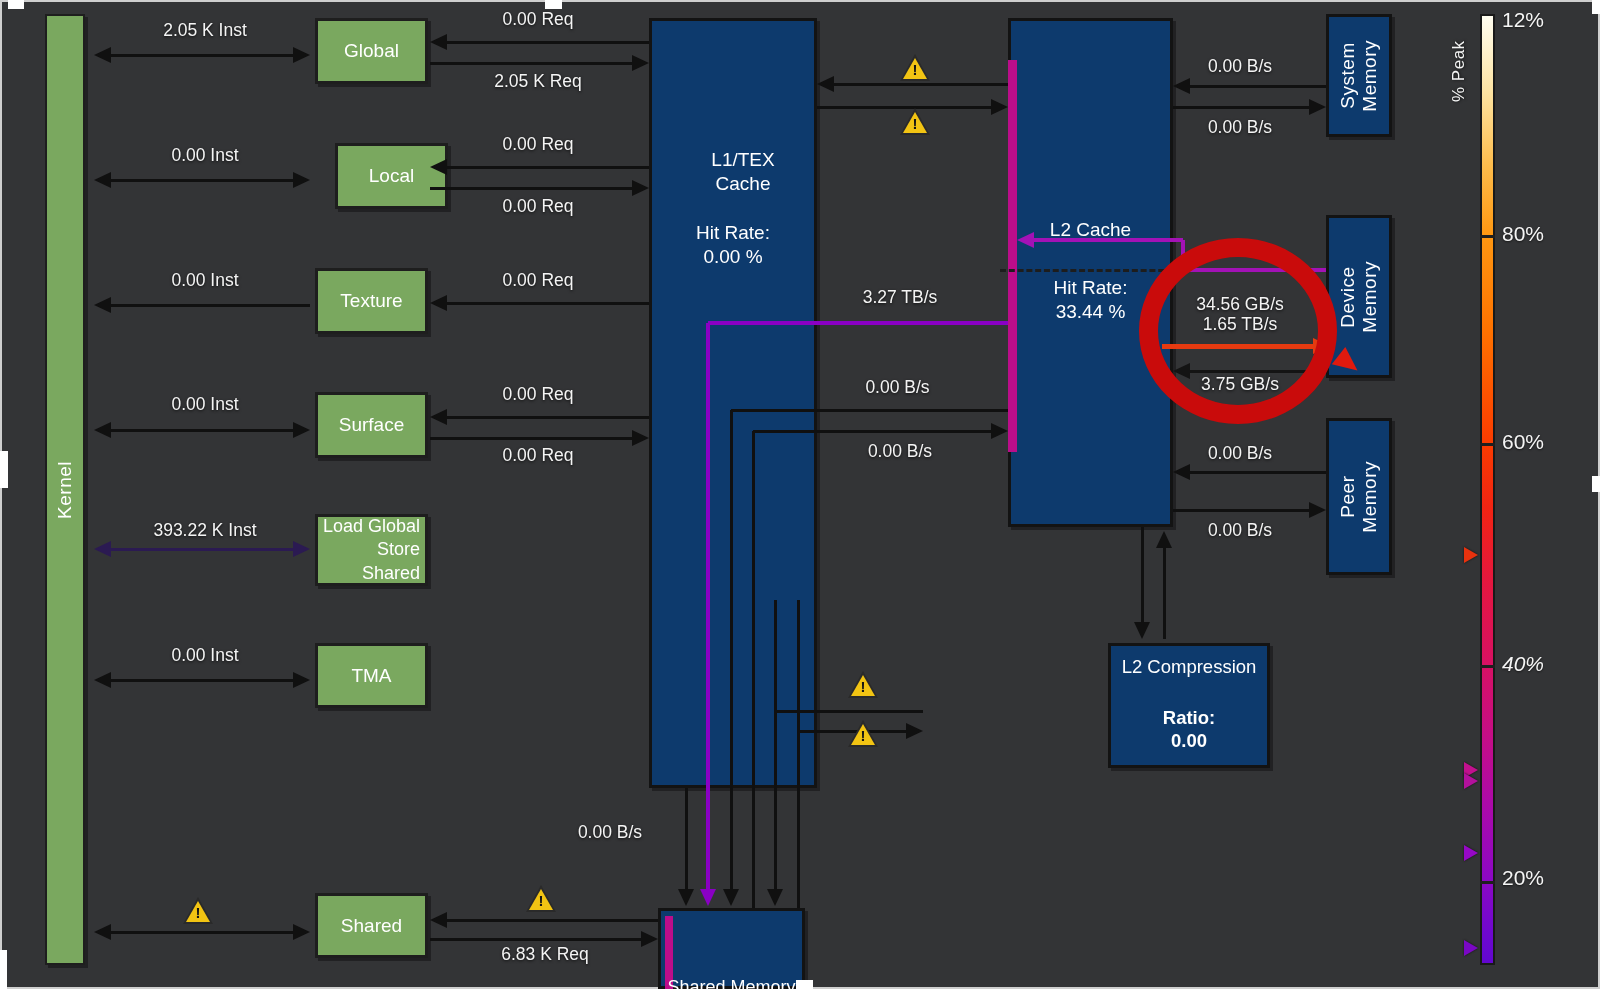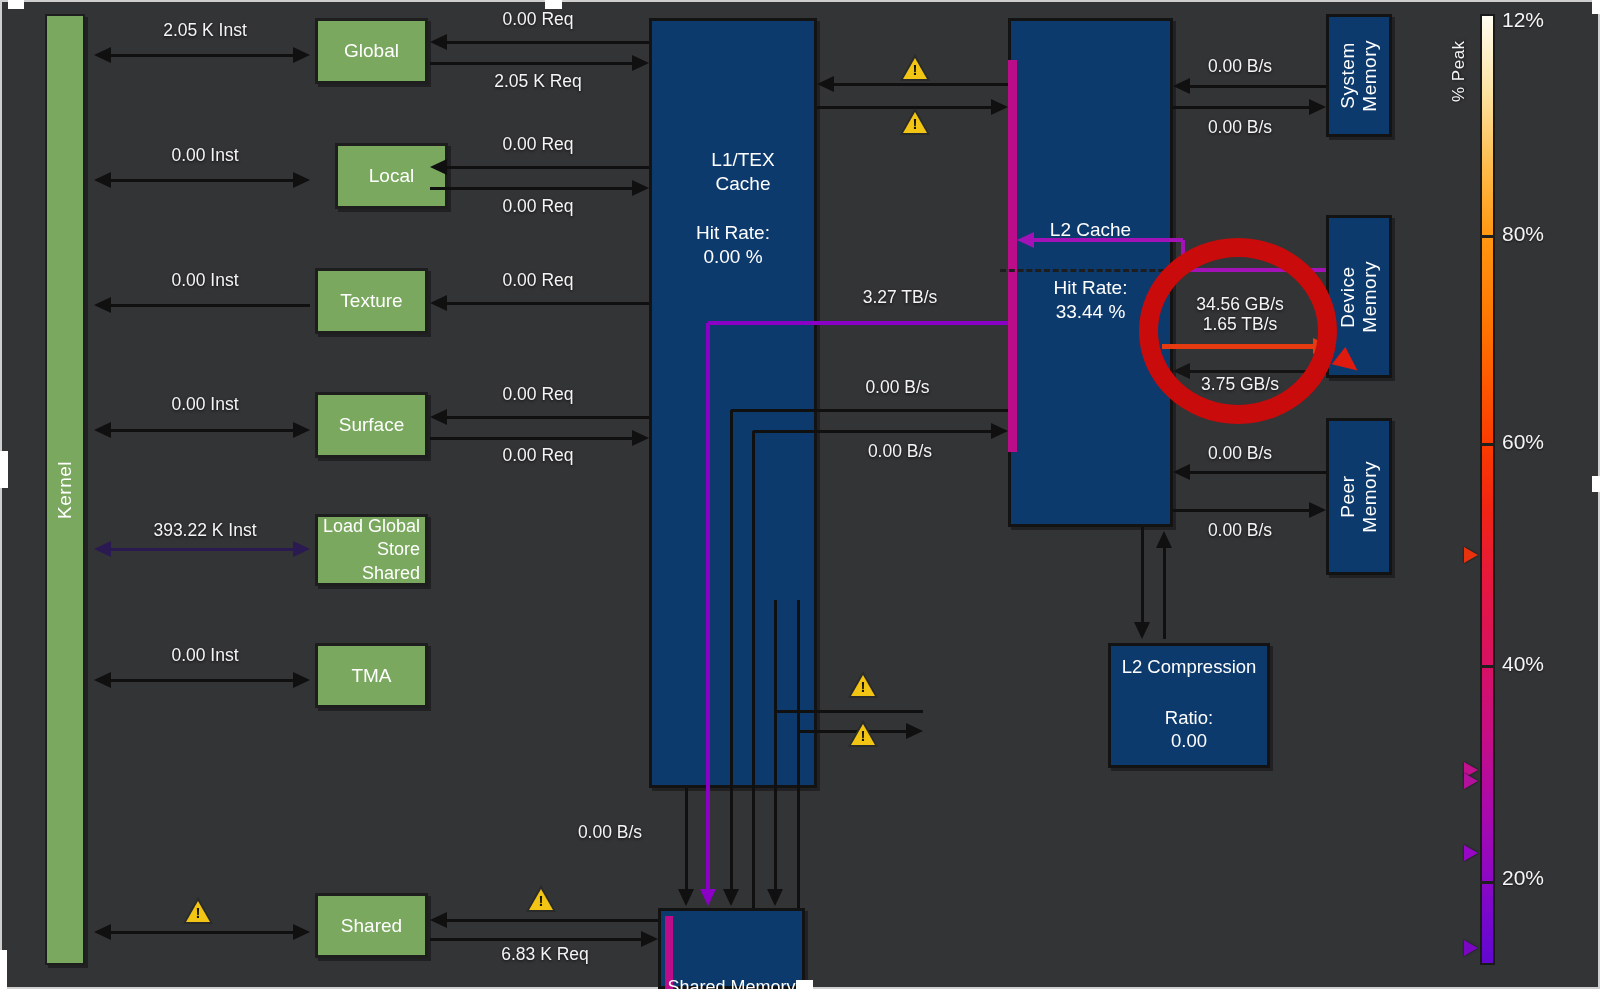--- a/index.html
+++ b/index.html
@@ -76,21 +76,21 @@
   <div class="box navy" style="left:1008px;top:18px;width:165px;height:509px;"></div>
   <div class="strip" style="left:1008px;top:60px;width:9px;height:392px;"></div>
   <div id="dash-sep"></div>
   <div class="boxlbl" style="left:1008px;top:218px;width:165px;">L2 Cache</div>
   <div class="boxlbl pre" style="left:1008px;top:276px;width:165px;">Hit Rate:
 33.44 %</div>
 
 
   <div class="box navy" style="left:1108px;top:643px;width:162px;height:125px;"></div>
   <div class="boxlbl" style="left:1108px;top:655px;width:162px;font-size:18.5px;">L2 Compression</div>
-  <div class="boxlbl pre" style="left:1108px;top:706px;width:162px;font-size:18.5px;">Ratio:
+  <div class="boxlbl pre" style="left:1108px;top:706px;width:162px;font-size:18.5px;font-weight:bold;">Ratio:
 0.00</div>
 
   <div class="box navy" style="left:1326px;top:14px;width:66px;height:123px;">
       <span class="vtext">System
 Memory</span>
     </div>
   <div class="box navy" style="left:1326px;top:215px;width:66px;height:163px;">
       <span class="vtext">Device
 Memory</span>
     </div>
@@ -243,21 +243,21 @@
     </div>
 
   <div id="ring"></div>
   <div id="ringtri"></div>
 
   <div id="colorbar"></div>
   <div class="lbl vtext" style="left:1448px;top:16px;height:110px;font-size:17px;">% Peak</div>
   <div class="ticklbl" style="left:1502px;top:8px;">12%</div>
   <div class="ticklbl" style="left:1502px;top:222px;">80%</div>
   <div class="ticklbl" style="left:1502px;top:430px;">60%</div>
-  <div class="ticklbl" style="left:1502px;top:652px;">40%</div>
+  <div class="ticklbl" style="left:1502px;top:652px;font-style:italic;">40%</div>
   <div class="ticklbl" style="left:1502px;top:866px;">20%</div>
   <div class="tickdash" style="left:1480px;top:235px;width:15px;height:3px;"></div>
   <div class="tickdash" style="left:1480px;top:443px;width:15px;height:3px;"></div>
   <div class="tickdash" style="left:1480px;top:665px;width:15px;height:3px;"></div>
   <div class="tickdash" style="left:1480px;top:881px;width:15px;height:3px;"></div>
   <div id="markers">
       <div style="position: absolute; z-index: 6; left: 1464px; top: 547px; width: 0px; height: 0px; border-top: 8px solid transparent; border-bottom: 8px solid transparent; border-left: 14px solid rgb(232, 50, 14); filter: drop-shadow(rgb(17, 17, 17) 0px 0px 1px);"></div>
       <div style="position: absolute; z-index: 6; left: 1464px; top: 762px; width: 0px; height: 0px; border-top: 8px solid transparent; border-bottom: 8px solid transparent; border-left: 14px solid rgb(194, 17, 142); filter: drop-shadow(rgb(17, 17, 17) 0px 0px 1px);"></div>
       <div style="position: absolute; z-index: 6; left: 1464px; top: 773px; width: 0px; height: 0px; border-top: 8px solid transparent; border-bottom: 8px solid transparent; border-left: 14px solid rgb(179, 17, 156); filter: drop-shadow(rgb(17, 17, 17) 0px 0px 1px);"></div>
       <div style="position: absolute; z-index: 6; left: 1464px; top: 845px; width: 0px; height: 0px; border-top: 8px solid transparent; border-bottom: 8px solid transparent; border-left: 14px solid rgb(151, 8, 198); filter: drop-shadow(rgb(17, 17, 17) 0px 0px 1px);"></div>

